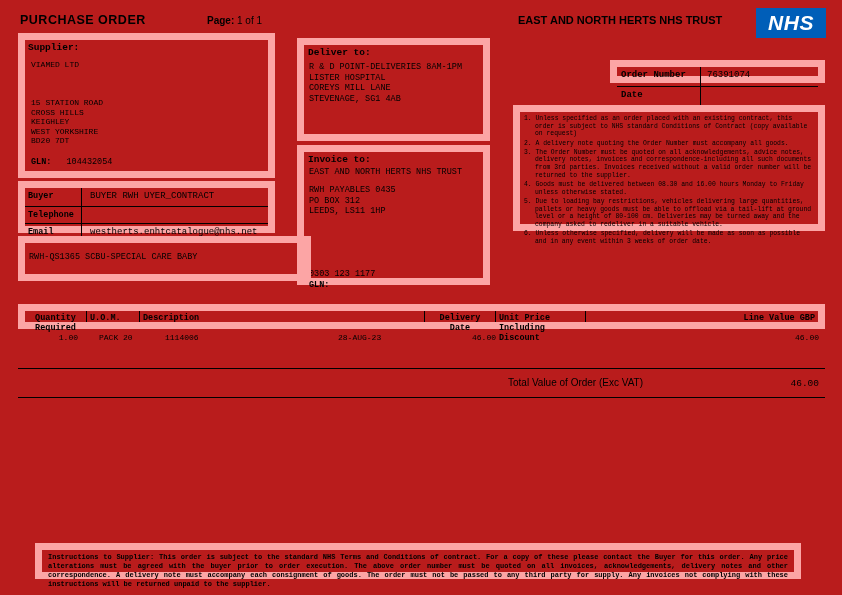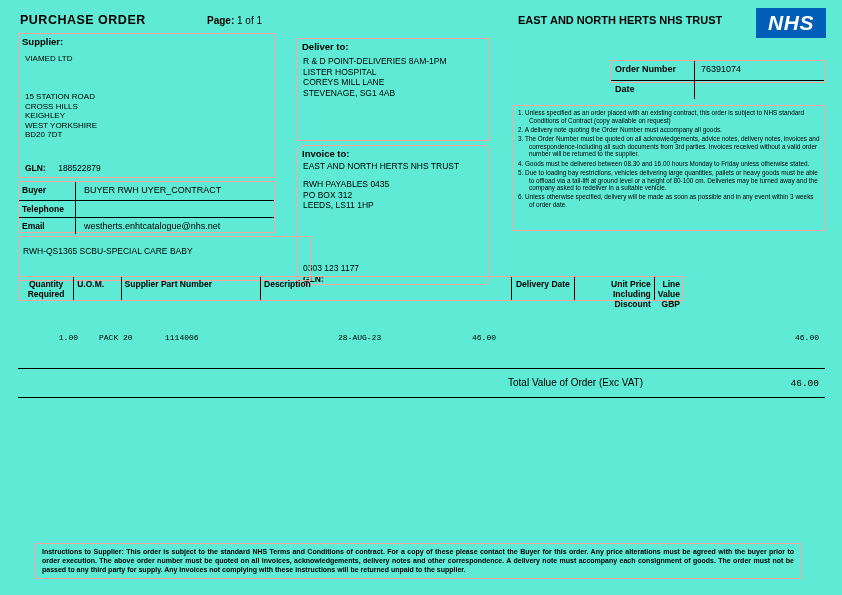--- a/index.html
+++ b/index.html
@@ -1,19 +1,19 @@
 <!DOCTYPE html>
 <html><head>
 <meta charset="utf-8">
 <style>
   html,body{margin:0;padding:0;}
   body{background:#ffffff;font-family:"Liberation Sans",sans-serif;color:#000;}
-  .page{position:relative;width:842px;height:595px;background:#5eead4;overflow:hidden;}
+  .page{position:relative;width:842px;height:595px;background:#b91c1c;overflow:hidden;}
   .abs{position:absolute;}
-  .box{border:1px solid #fca5a5;box-sizing:border-box;}
+  .box{border:7px solid #fca5a5;box-sizing:border-box;font-family:Liberation Mono, monospace;}
   .b{font-weight:bold;}
   .mono{font-family:"Liberation Mono","DejaVu Sans Mono",monospace;}
   .t12{font-size:12.5px;}
   .t11{font-size:11px;}
   .t10{font-size:10px;}
   .t95{font-size:9.5px;}
   .t85{font-size:8.5px;}
   .t8{font-size:8px;}
   .t7{font-size:7px;}
   .addr-line{font-size:8px;line-height:9.5px;}
@@ -56,21 +56,21 @@
     <div class="abs t8" style="left:6px;top:20px;">VIAMED LTD</div>
     <div class="abs" style="left:6px;top:58px;">
       <div class="addr-line">15 STATION ROAD</div>
       <div class="addr-line">CROSS HILLS</div>
       <div class="addr-line">KEIGHLEY</div>
       <div class="addr-line">WEST YORKSHIRE</div>
       <div class="addr-line">BD20 7DT</div>
     </div>
     <div class="abs t85" style="left:6px;bottom:4px;">
       <span class="b">GLN:</span>
-      <span style="margin-left:10px;">188522879</span>
+      <span style="margin-left:10px;">104432054</span>
     </div>
   </div>
 
   <div class="abs box" style="left:297px;top:38px;width:193px;height:103px;">
     <div class="abs b t95" style="left:4px;top:2px;">Deliver to:</div>
     <div class="abs" style="left:5px;top:17px;">
       <div class="addr-line2">R &amp; D POINT-DELIVERIES 8AM-1PM</div>
       <div class="addr-line2">LISTER HOSPITAL</div>
       <div class="addr-line2">COREYS MILL LANE</div>
       <div class="addr-line2">STEVENAGE, SG1 4AB</div>
@@ -89,21 +89,21 @@
 
   <div class="abs box" style="left:513px;top:105px;width:312px;height:126px;padding:3px 4px;">
     <div class="term">1.  Unless specified as an order placed with an existing contract, this order is subject to NHS standard Conditions of Contract (copy available on request)</div>
     <div class="term">2.  A delivery note quoting the Order Number must accompany all goods.</div>
     <div class="term">3.  The Order Number must be quoted on all acknowledgements, advice notes, delivery notes, invoices and correspondence-including all such documents from 3rd parties. Invoices received without a valid order number will be returned to the supplier.</div>
     <div class="term">4.  Goods must be delivered between 08.30 and 16.00 hours Monday to Friday unless otherwise stated.</div>
     <div class="term">5.  Due to loading bay restrictions, vehicles delivering large quantities, pallets or heavy goods must be able to offload via a tail-lift at ground level or a height of 80-100 cm. Deliveries may be turned away and the company asked to redeliver in a suitable vehicle.</div>
     <div class="term">6.  Unless otherwise specified, delivery will be made as soon as possible and in any event within 3 weeks of order date.</div>
   </div>
 
-  <div class="abs box" style="left:297px;top:145px;width:193px;height:140px;border-radius:7px;">
+  <div class="abs box" style="left:297px;top:145px;width:193px;height:140px;">
     <div class="abs b t95" style="left:4px;top:2px;">Invoice to:</div>
     <div class="abs addr-line2" style="left:5px;top:15px;">EAST AND NORTH HERTS NHS TRUST</div>
     <div class="abs" style="left:5px;top:33px;">
       <div class="addr-line2">RWH PAYABLES 0435</div>
       <div class="addr-line2">PO BOX 312</div>
       <div class="addr-line2">LEEDS, LS11 1HP</div>
     </div>
     <div class="abs t85" style="left:5px;top:117px;">0303 123 1177</div>
     <div class="abs t85 b" style="left:5px;top:128px;">GLN:</div>
   </div>
@@ -120,28 +120,27 @@
     <div class="brow" style="height:16px;">
       <div class="bcell-l">Email</div>
       <div class="bcell-v">westherts.enhtcatalogue@nhs.net</div>
     </div>
   </div>
 
   <div class="abs box" style="left:18px;top:236px;width:293px;height:45px;padding:9px 4px 0 4px;">
     <div class="t85">RWH-QS1365 SCBU-SPECIAL CARE BABY</div>
   </div>
 
-  <div class="abs box" style="left:18px;top:276px;width:666px;height:25px;">
+  <div class="abs box" style="left:18px;top:304px;width:807px;height:25px;">
     <div class="ithead">
       <div class="hc" style="width:62px;text-align:center;">Quantity Required</div>
       <div class="hc" style="width:53px;">U.O.M.</div>
-      <div class="hc" style="width:158px;">Supplier Part Number</div>
       <div class="hc" style="width:285px;">Description</div>
       <div class="hc" style="width:71px;text-align:center;">Delivery Date</div>
-      <div class="hc" style="width:90px;text-align:right;">Unit Price Including Discount</div>
+      <div class="hc" style="width:90px;text-align:left;">Unit Price Including Discount</div>
       <div class="hc" style="flex:1;text-align:right;">Line Value GBP</div>
     </div>
   </div>
 
   <div class="abs itrow" style="left:18px;top:331px;width:807px;">
     <div class="ic" style="width:62px;text-align:right;padding-right:2px;">1.00</div>
     <div class="ic" style="width:53px;padding-left:4px;">PACK 20</div>
     <div class="ic" style="width:158px;padding-left:2px;">1114006</div>
     <div class="ic" style="width:71px;padding-left:2px;">28-AUG-23</div>
     <div class="ic" style="width:90px;text-align:right;padding-right:16px;">46.00</div>

